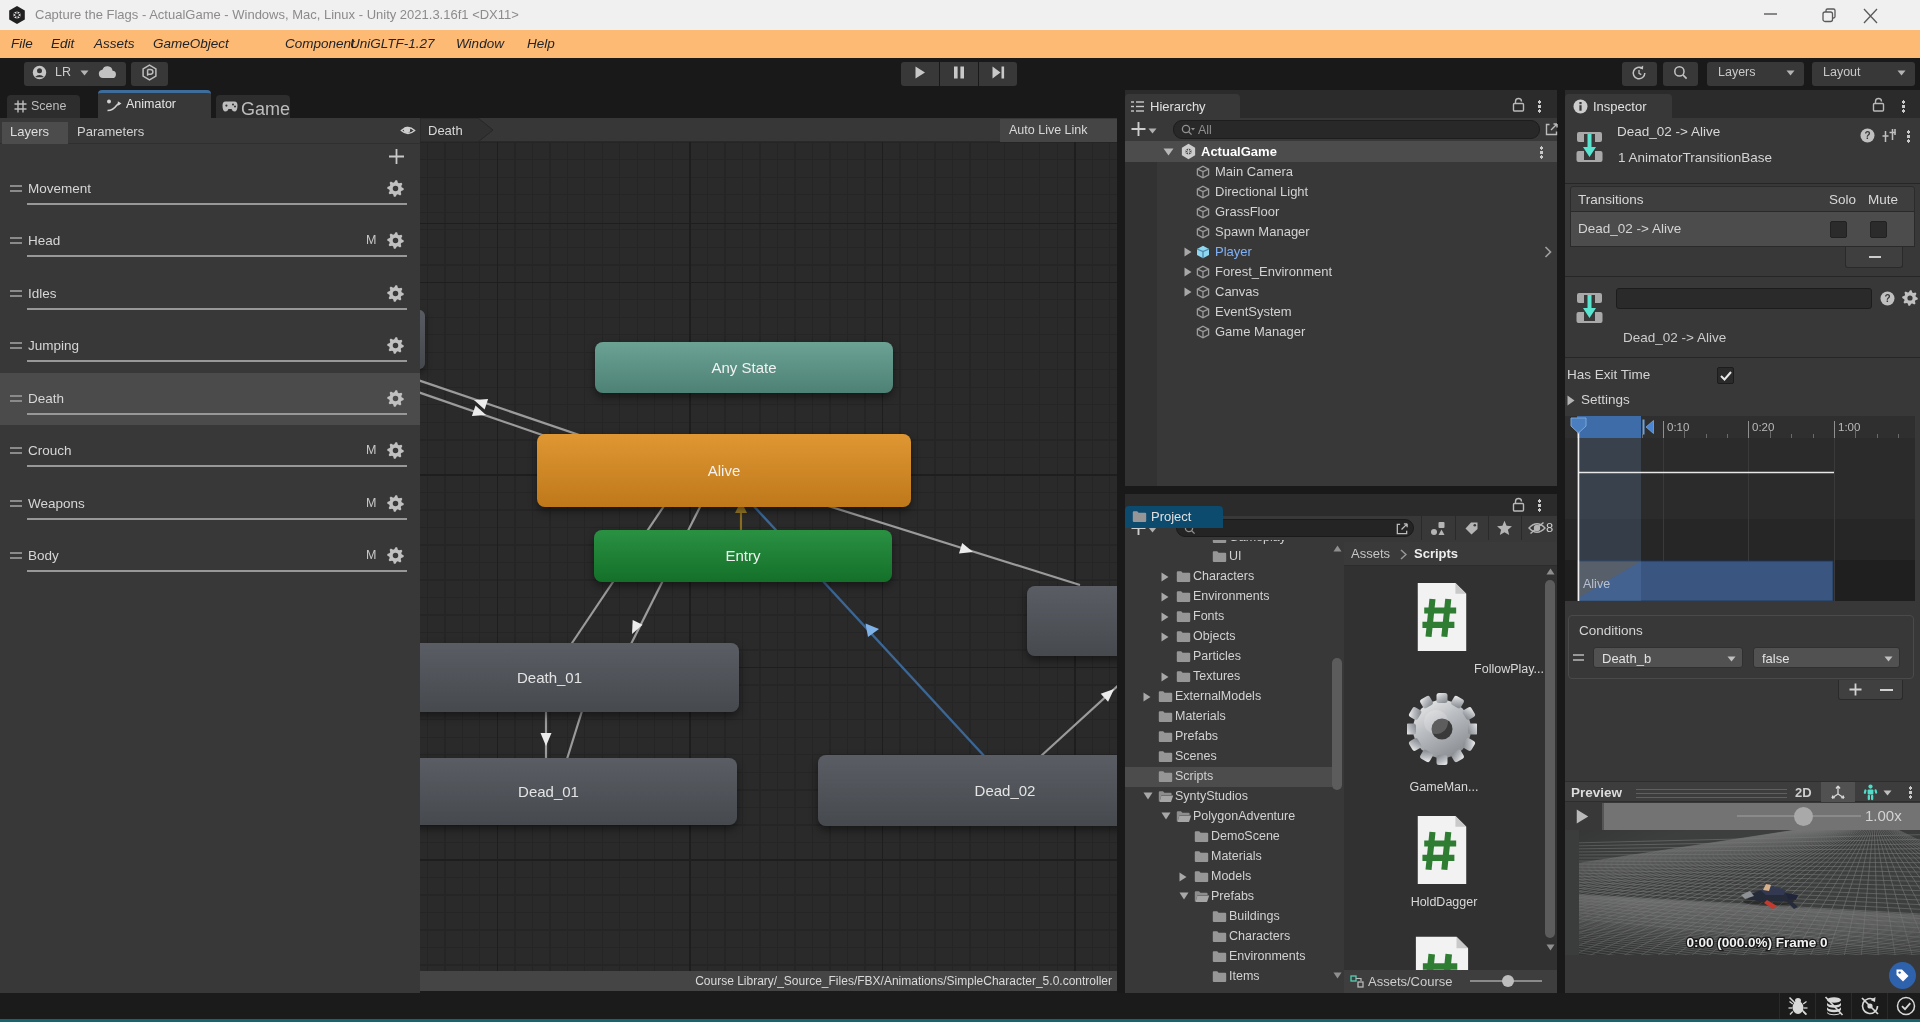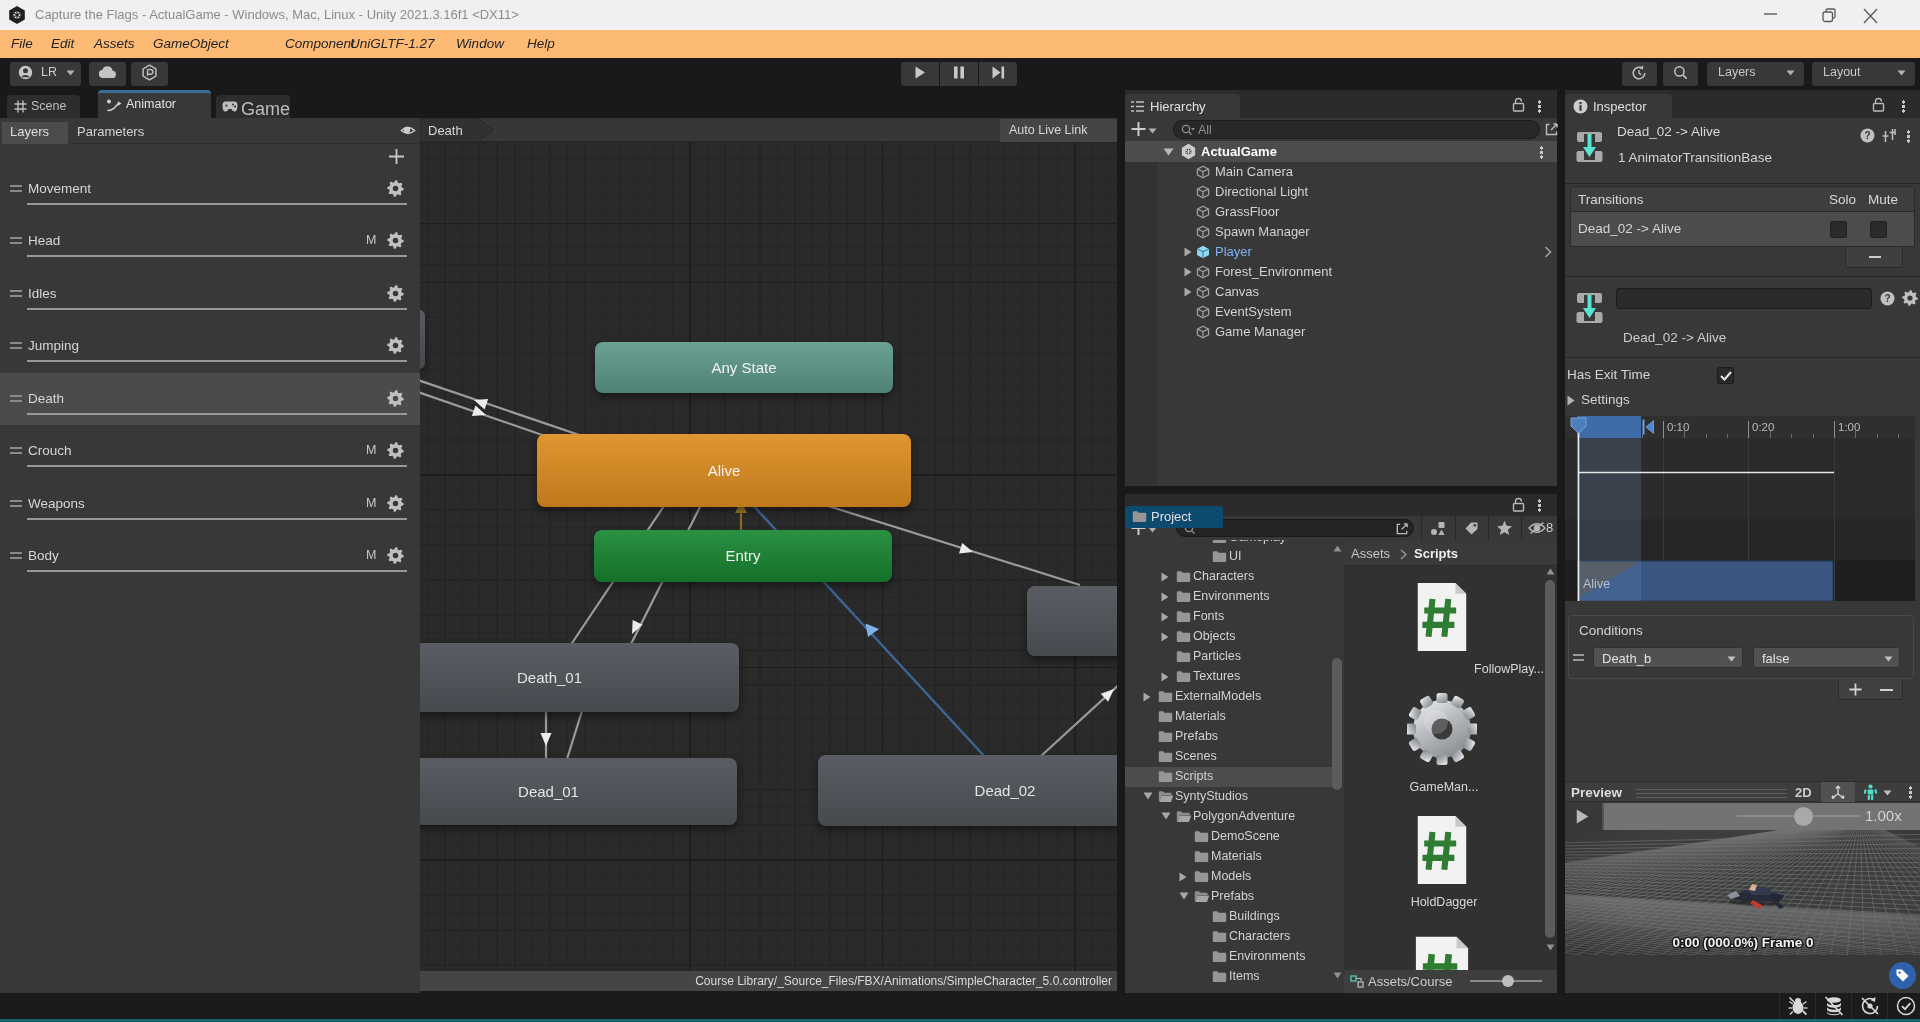--- a/index.html
+++ b/index.html
@@ -92,21 +92,21 @@
   <div class="tx" style="left:94px;top:6px;">Assets</div>
   <div class="tx" style="left:153px;top:6px;">GameObject</div>
   <div class="tx" style="left:271px;top:6px;margin-left:14px;">Component</div>
   <div class="tx" style="left:350px;top:6px;">UniGLTF-1.27</div>
   <div class="tx" style="left:456px;top:6px;">Window</div>
   <div class="tx" style="left:527px;top:6px;">Help</div>
 </div>
 
 <div class="abs" style="left:0;top:58px;width:1920px;height:32px;background:#191919;">
 
-  <div class="abs" style="left:10px;top:4px;width:71px;height:24px;background:#383838;border-radius:3px;padding-top:1px;">
+  <div class="abs" style="left:24px;top:4px;width:71px;height:24px;background:#383838;border-radius:3px;padding-top:1px;">
     <svg class="abs" style="left:8px;top:3px;" width="15" height="15" viewBox="0 0 15 15">
           <circle cx="7.5" cy="7.5" r="6.7" fill="#c6c6c6"></circle>
           <circle cx="7.5" cy="5.8" r="2.5" fill="#383838"></circle>
           <path d="M2.8 12.3 Q7.5 7.6 12.2 12.3" fill="#383838"></path>
         </svg>
     <div class="tx" style="left:31px;top:3px;font-size:12.5px;color:#cccccc;">LR</div>
     <svg class="abs" style="left:56px;top:8px;" width="9" height="6" viewBox="0 0 9 6">
           <path d="M0.5 0.5 L8.5 0.5 L4.5 5.5 Z" fill="#b4b4b4"></path>
         </svg>
   </div>
@@ -964,21 +964,21 @@
     <div class="abs" style="left:0;top:0;width:37px;height:27px;background:#383838;"></div>
     <svg class="abs" style="left:11px;top:6px;" width="13" height="15" viewBox="0 0 11 13">
           <path d="M0.5 0.5 L10.5 6.5 L0.5 12.5 Z" fill="#b9b9b9"></path>
         </svg>
     <div class="abs" style="left:37px;top:0;width:2px;height:27px;background:#555555;"></div>
     <div class="abs" style="left:172px;top:12px;width:124px;height:2px;background:#8a8a8a;"></div>
     <div class="abs" style="left:229px;top:4px;width:19px;height:19px;border-radius:10px;background:#a9a9a9;"></div>
     <div class="tx" style="left:300px;top:4px;font-size:15px;color:#d2d2d2;">1.00x</div>
   </div>
 
-  <div class="abs" id="previewvp" style="left:0;top:740px;width:355px;height:125px;background:#3b3c3c;overflow:hidden;">
+  <div class="abs" id="previewvp" style="left:0;top:740px;width:355px;height:125px;background:#3b3c3c;overflow:hidden;padding-left:14px;">
         <svg width="355" height="125" viewBox="0 0 355 125">
           <rect width="355" height="125" fill="#3d3e3e"></rect>
           <g stroke="#a6a6a6" stroke-width="0.6" opacity="0.55">
             <line x1="295.0" y1="-12.0" x2="-760.0" y2="150.0"></line>
             <line x1="295.0" y1="-12.0" x2="-740.0" y2="150.0"></line>
             <line x1="295.0" y1="-12.0" x2="-720.0" y2="150.0"></line>
             <line x1="295.0" y1="-12.0" x2="-700.0" y2="150.0"></line>
             <line x1="295.0" y1="-12.0" x2="-680.0" y2="150.0"></line>
             <line x1="295.0" y1="-12.0" x2="-660.0" y2="150.0"></line>
             <line x1="295.0" y1="-12.0" x2="-640.0" y2="150.0"></line>

